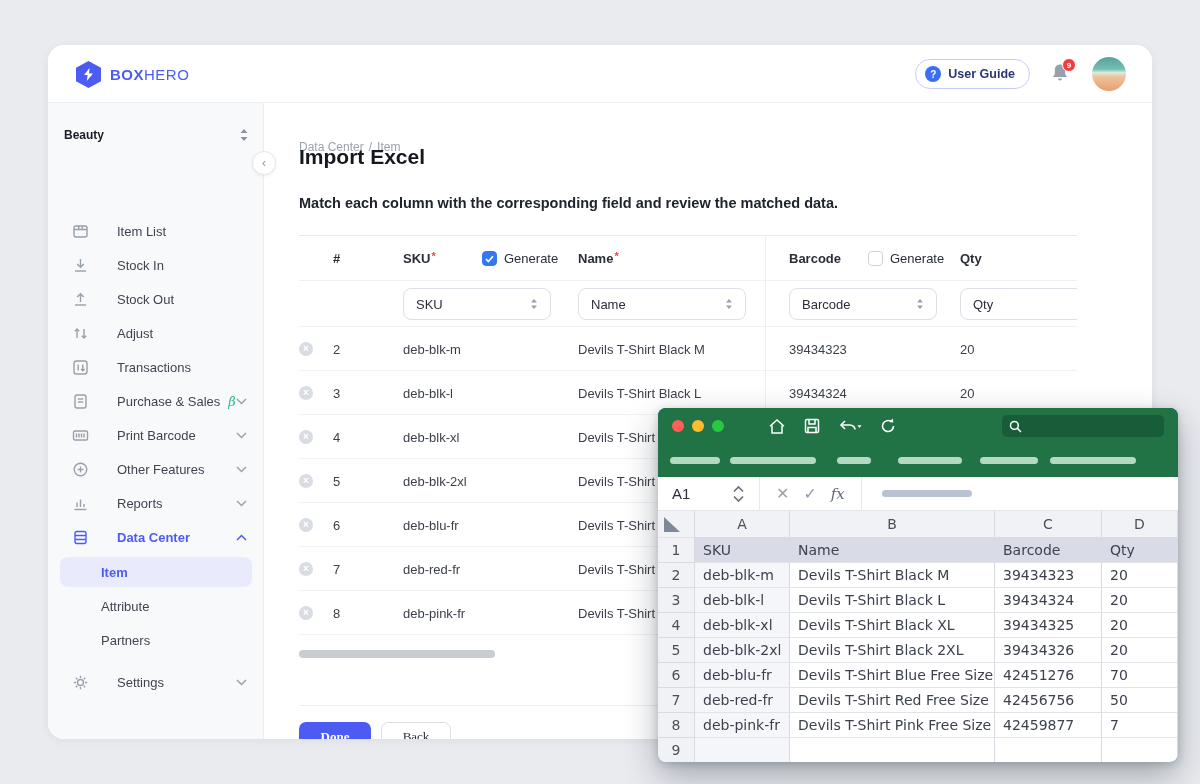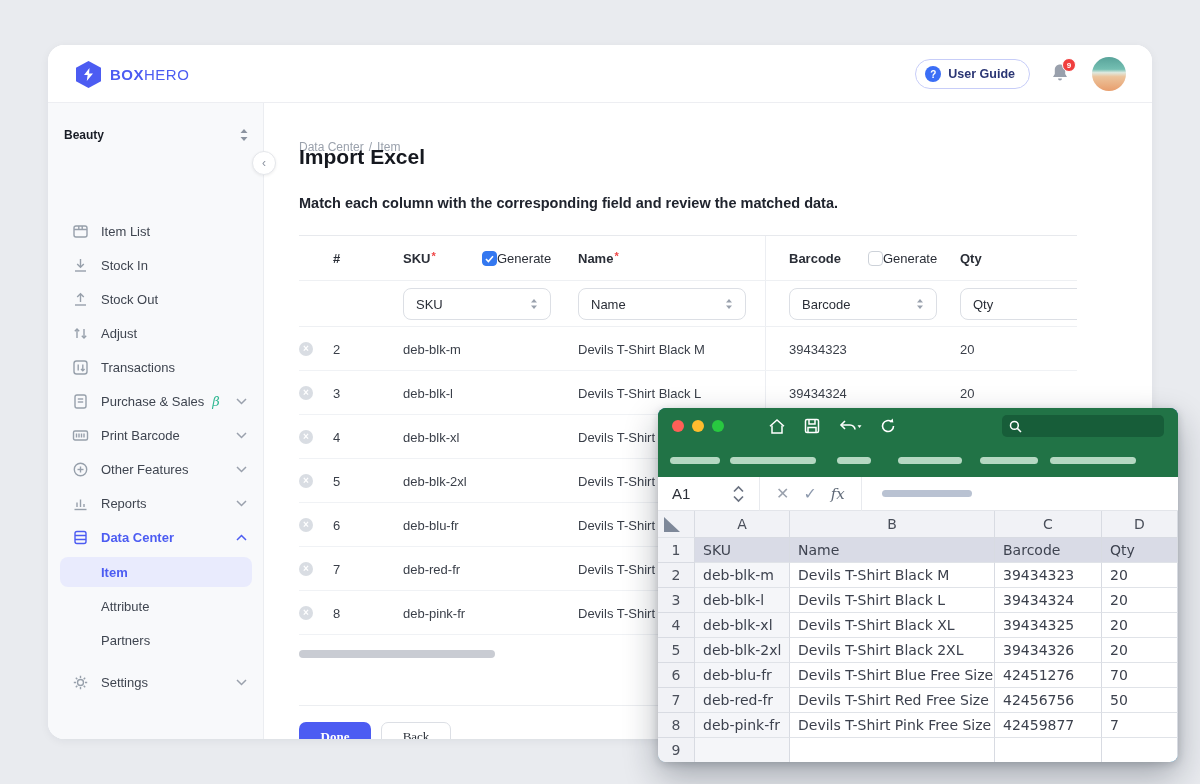--- a/index.html
+++ b/index.html
@@ -22,21 +22,21 @@
   .bell-wrap { position:relative; width:22px; height:24px; }
   .badge { position:absolute; right:-4px; top:-4px; min-width:14px; height:14px; border-radius:7px; background:#f03e3e; color:#fff; font-size:8px; font-weight:700; display:flex; align-items:center; justify-content:center; border:1.5px solid #fff; }
   .avatar { width:34px; height:34px; border-radius:50%; background:linear-gradient(180deg,#58a39a 0%,#74bfb2 36%,#dfe9df 46%,#ecc49c 58%,#e89e6d 100%); }
 
   
   .sidebar { position:absolute; left:0; top:58px; width:216px; bottom:0; background:#f8f9fb; border-right:1px solid #ebedf1; }
   .team-row { position:absolute; left:16px; right:14px; top:18px; height:28px; display:flex; align-items:center; justify-content:space-between; cursor:pointer; }
   .team-name { font-size:12px; font-weight:700; color:#191d26; }
   .s-item { position:absolute; left:12px; right:12px; height:30px; display:flex; align-items:center; cursor:pointer; }
   .s-ic { width:17px; height:17px; margin-left:12px; flex:0 0 auto; }
-  .s-lb { margin-left:12px; font-size:13px; color:#3f4550; }
+  .s-lb { margin-left:28px; font-size:13px; color:#3f4550; }
   .s-chev { margin-left:auto; margin-right:4px; }
   .beta { color:#30b892; font-style:italic; font-size:13px; margin-left:8px; font-family:"DejaVu Serif", serif; }
   .s-item.active-parent .s-lb { color:#4c5cf2; font-weight:700; }
   .s-sub { position:absolute; left:12px; width:192px; height:30px; display:flex; align-items:center; border-radius:8px; cursor:pointer; }
   .s-sub .s-lb { margin-left:41px; }
   .s-sub.sel { background:#e9ebfd; }
   .s-sub.sel .s-lb { color:#4c5cf2; font-weight:700; }
   .collapse-btn { position:absolute; left:204px; top:106px; width:24px; height:24px; border-radius:50%; background:#fff; border:1px solid #e4e6ea; box-shadow:0 1px 3px rgba(0,0,0,.07); display:flex; align-items:center; justify-content:center; font-size:12px; color:#8b93a0; cursor:pointer; z-index:6; }
 
   
@@ -46,21 +46,21 @@
   .page-title { position:absolute; left:35px; top:42px; font-size:21px; font-weight:700; color:#15181f; }
   .subtitle { position:absolute; left:35px; top:92px; font-size:14.5px; font-weight:700; color:#20242e; }
 
   .tbl { position:absolute; left:35px; top:132px; width:778px; height:425px; border-top:1px solid #e7e9ed; overflow:hidden; }
   .tbl-inner { position:relative; width:940px; }
   .vdiv { position:absolute; left:466px; top:0; height:399px; width:1px; background:#eceef2; }
   .hrow { position:relative; height:45px; border-bottom:1px solid #eef0f3; }
   .selrow { position:relative; height:46px; border-bottom:1px solid #eef0f3; }
   .hc { position:absolute; top:0; height:45px; display:flex; align-items:center; font-size:13px; font-weight:700; color:#2a2e37; }
   .req { color:#ef4646; font-size:11px; margin-left:1px; transform:translateY(-3px); }
-  .gen { display:flex; align-items:center; font-weight:400; color:#2a2e37; cursor:pointer; }
+  .gen { display:flex; align-items:center; gap:7px; font-weight:400; color:#2a2e37; cursor:pointer; }
   .cb { width:15px; height:15px; border-radius:4px; border:1px solid #cdd2d9; background:#fff; display:flex; align-items:center; justify-content:center; }
   .cb.on { background:#3478f0; border-color:#3478f0; }
   .select { position:absolute; top:7px; height:32px; border:1px solid #dcdfe5; border-radius:8px; background:#fff; display:flex; align-items:center; font-size:13px; color:#2a2e37; padding:0 12px; cursor:pointer; }
   .select .sorter { margin-left:auto; }
   .trow { position:relative; height:44px; border-bottom:1px solid #f0f2f5; }
   .rc { position:absolute; top:0; height:44px; display:flex; align-items:center; font-size:13px; color:#3a3f49; }
   .rm { left:0; }
   .xcirc { width:14px; height:14px; border-radius:50%; background:#d9dde3; color:#fff; font-size:10px; font-weight:700; display:flex; align-items:center; justify-content:center; line-height:1; cursor:pointer; }
   .c-num { left:34px; } .c-sku { left:104px; } .c-name { left:279px; } .c-bar { left:490px; } .c-qty { left:661px; }
   .h-num { left:34px; } .h-sku { left:104px; } .h-gen1 { left:183px; } .h-name { left:279px; } .h-bar { left:490px; } .h-gen2 { left:569px; } .h-qty { left:661px; }

